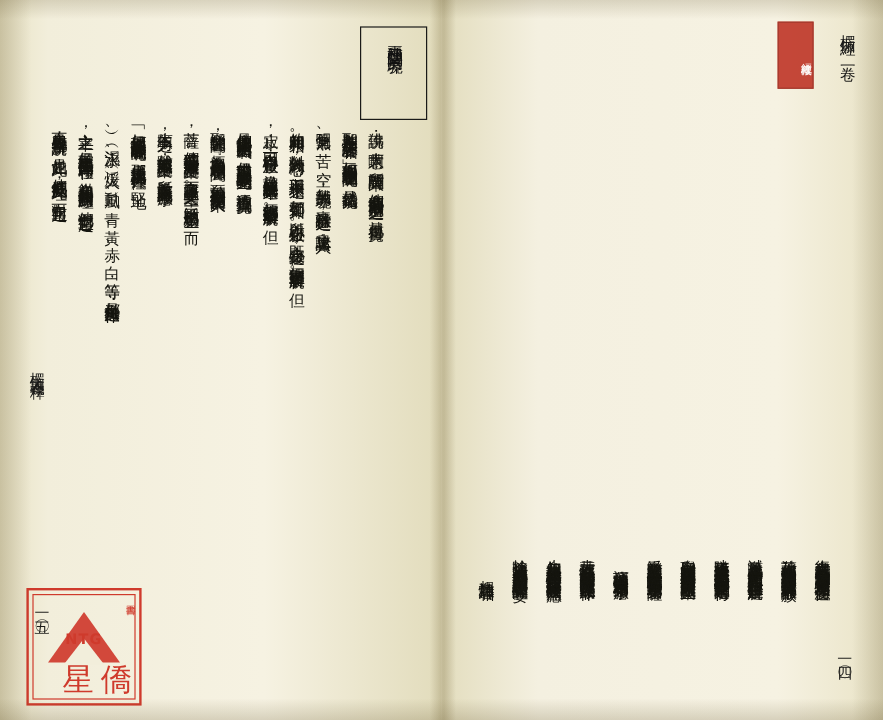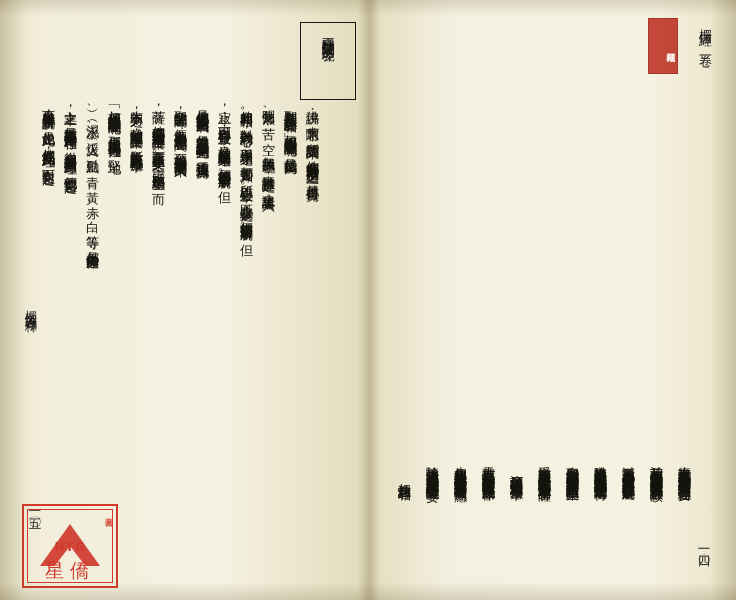--- a/index.html
+++ b/index.html
@@ -187,21 +187,21 @@
     text-align: center;
     opacity: 0.92;
   }
 
   
   #stamp-bottom {
     position: absolute;
     left: 22px;
     bottom: 12px;
     width: 96px;
-    height: 84px;
+    height: 98px;
     border: 2.5px solid #cf3a2c;
     box-sizing: border-box;
     overflow: hidden;
   }
   #stamp-bottom .inner {
     position: absolute;
     inset: 3px;
     border: 1px solid #cf3a2c;
   }
   #stamp-bottom .tri {
@@ -233,22 +233,22 @@
     font-family: "DejaVu Sans", sans-serif;
     font-size: 12px;
     font-weight: bold;
     color: #cf3a2c;
     letter-spacing: 1px;
   }
   #stamp-bottom .stamp-cn {
     position: absolute;
     left: 0; right: 0;
     bottom: 6px;
-    text-align: center;
-    font-size: 19px;
+    text-align: right;
+    font-size: 26px;
     color: #cf3a2c;
     letter-spacing: 6px;
     line-height: 1;
   }
   #stamp-bottom .stamp-side {
     position: absolute;
     right: 4px;
     top: 6px;
     writing-mode: vertical-rl;
     text-orientation: upright;

